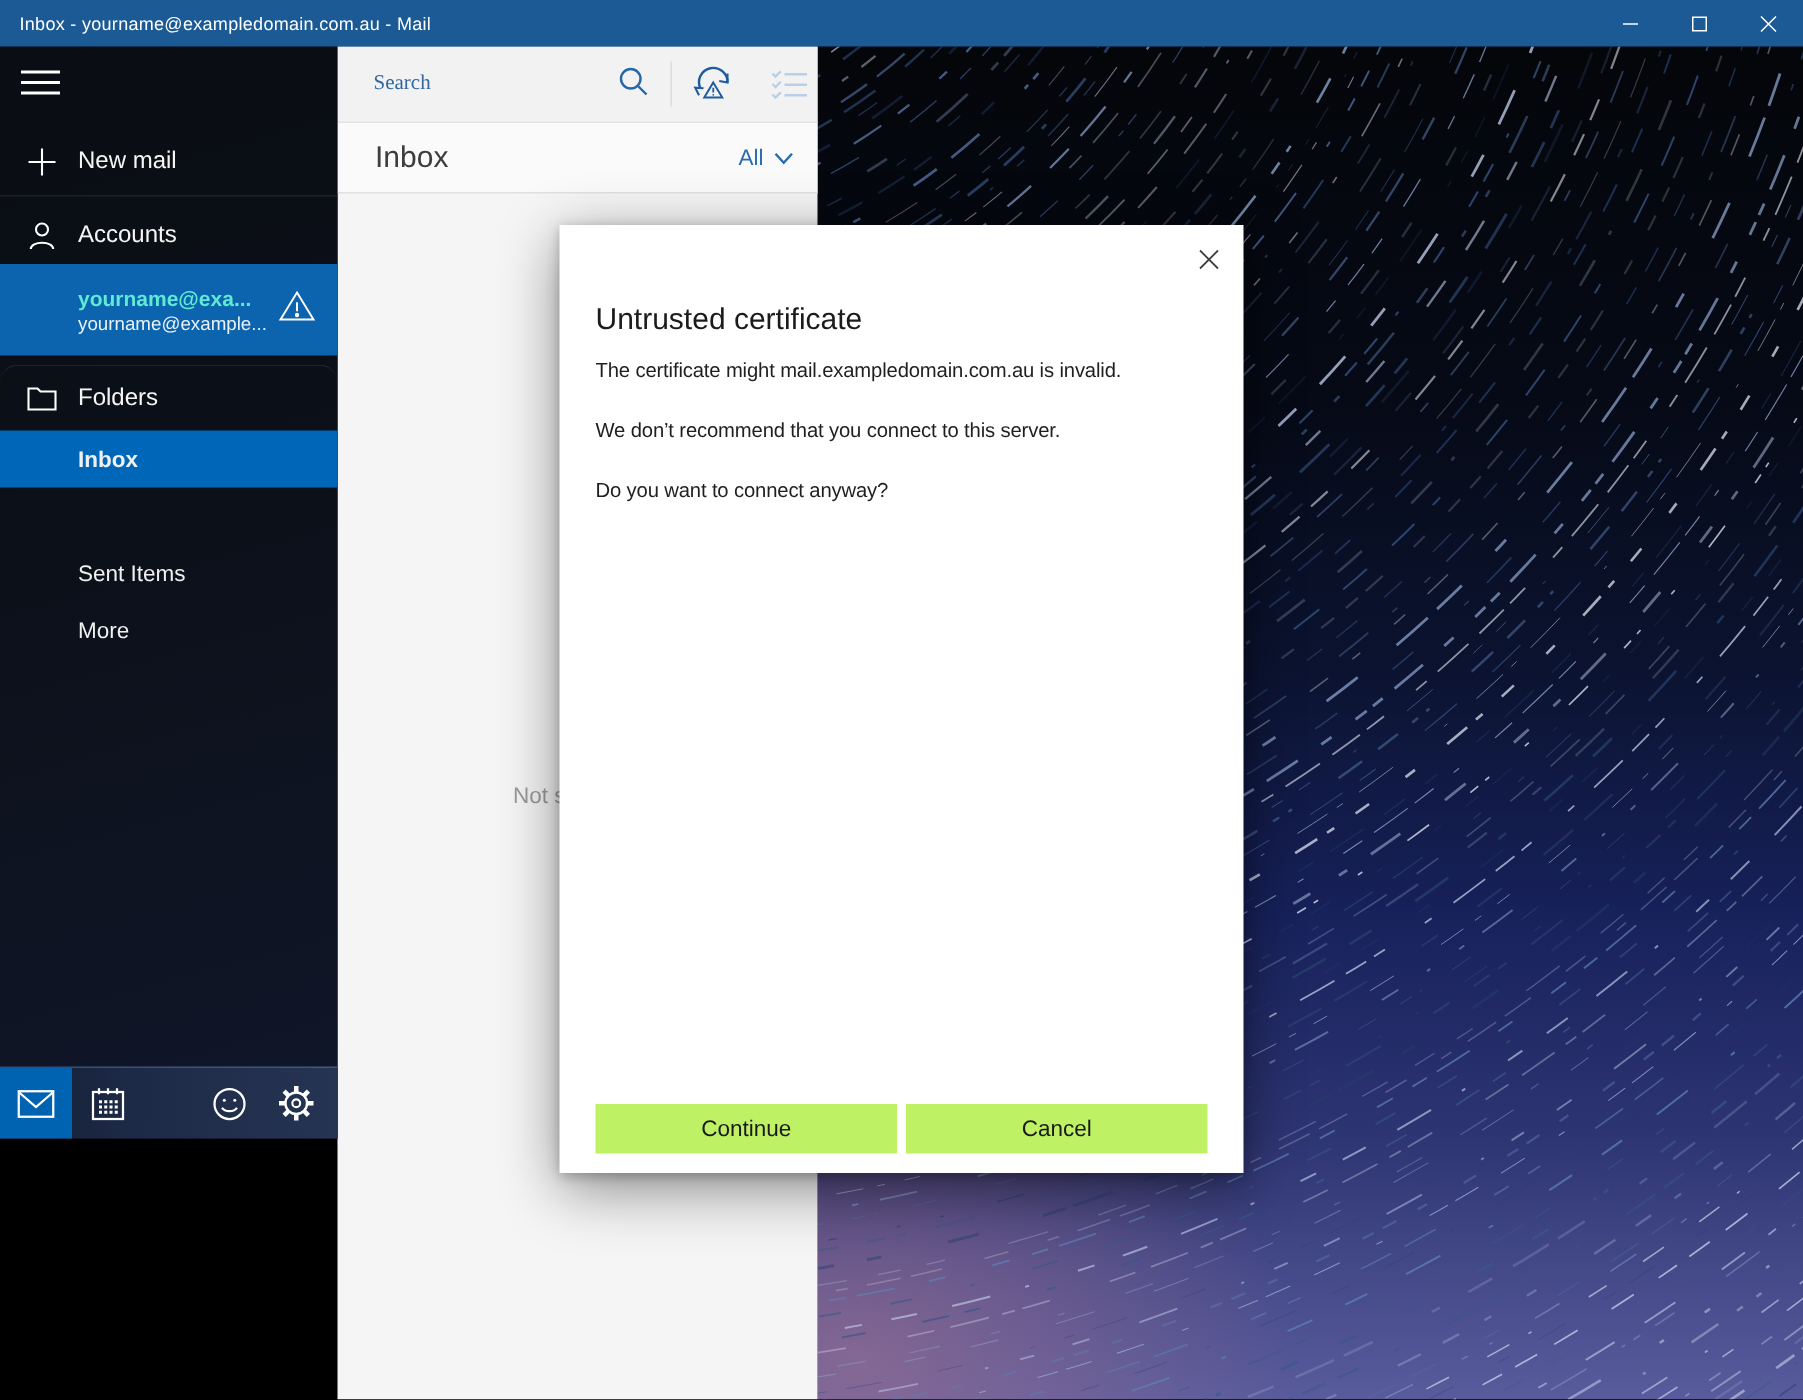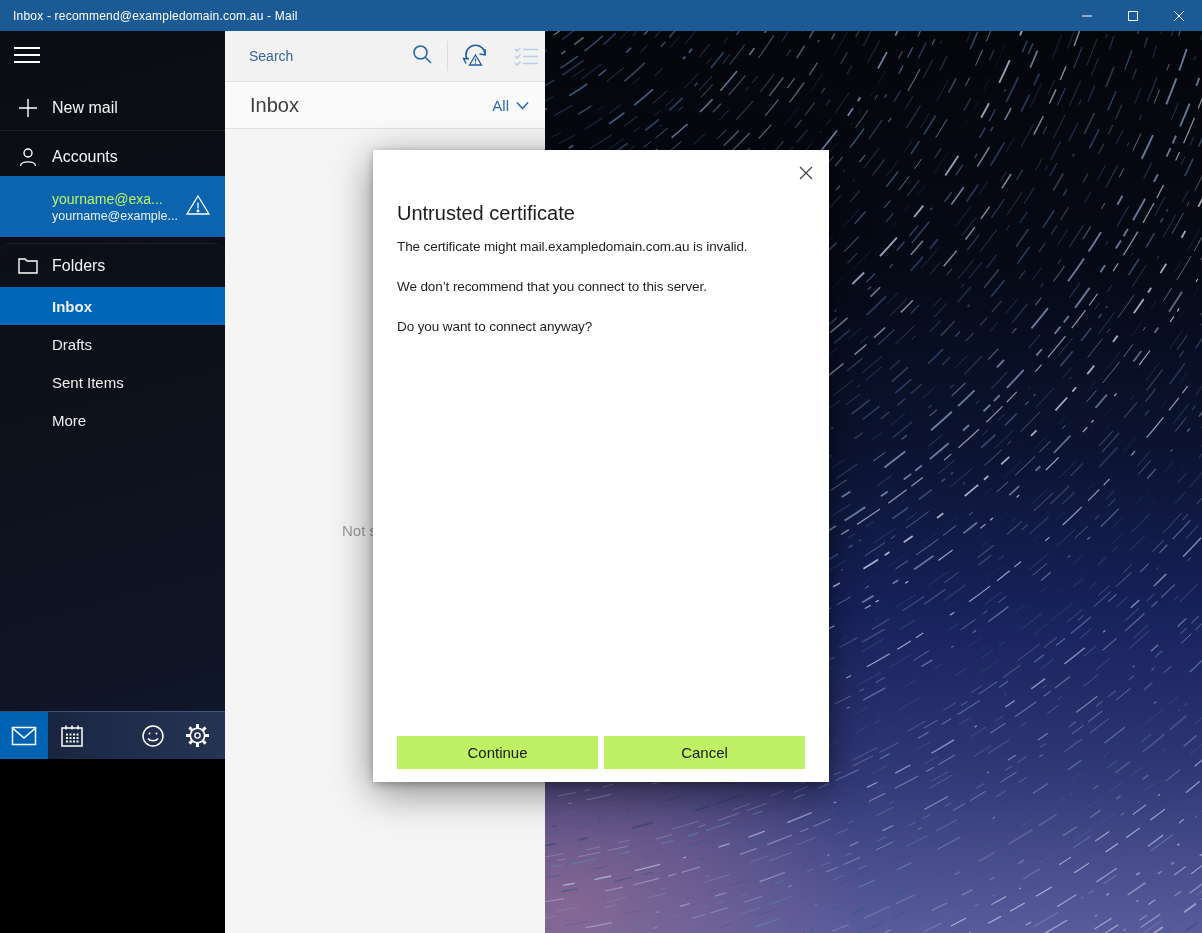--- a/index.html
+++ b/index.html
@@ -30,21 +30,21 @@
     display:flex; flex-direction:column; justify-content:center; gap:5px; padding:0 2px; }
   .hamburger i { display:block; height:2px; background:#fff; }
   .side-row { position:absolute; left:0; width:225px; display:flex; align-items:center; }
   .side-row .ico { width:24px; display:flex; justify-content:center; margin-left:16px; }
   .side-row .lbl { margin-left:12px; font-size:16px; color:#f5f5f5; }
   .row-newmail { top:54px; height:46px; border-bottom:1px solid rgba(255,255,255,.08); }
   .row-accounts { top:104px; height:44px; }
   .account-item { position:absolute; left:0; top:145px; width:225px; height:61px;
     background:#0c63ae; display:flex; align-items:center; }
   .account-text { margin-left:52px; display:flex; flex-direction:column; gap:2px; }
-  .account-name { font-size:14px; font-weight:normal; color:#bef264; }
+  .account-name { font-size:14px; font-weight:bold; color:#5eead4; }
   .account-email { font-size:12.5px; color:#eaf2fa; }
   .account-warn { margin-left:auto; margin-right:14px; }
   .row-folders { top:212px; height:44px; border-top:1px solid rgba(255,255,255,.08);border-radius:12px; }
   .folder-item { position:absolute; left:0; width:225px; height:38px;
     display:flex; align-items:center; }
   .folder-item .lbl { margin-left:52px; font-size:15px; color:#f0f0f0; }
   .folder-item.selected { background:#0067b8; }
   .folder-item.selected .lbl { font-weight:bold; }
   .fi-0 { top:256px; } .fi-1 { top:294px; } .fi-2 { top:332px; } .fi-3 { top:370px; }
 
@@ -56,21 +56,21 @@
   .bb-spacer { flex:1; }
   .bb-small { width:44px; display:flex; align-items:center; justify-content:center; }
   .bb-pad { width:6px; }
 
   
   .listpane { position:absolute; left:225px; top:31px; width:320px; height:902px;
     background:#f5f5f5; z-index:4; }
   .searchrow { position:absolute; left:0; top:0; width:320px; height:51px;
     background:#f2f2f2; border-bottom:1px solid #e3e3e3; display:flex; align-items:center; }
   .search-input { border:none; outline:none; background:transparent; margin-left:24px;
-    width:160px; font-size:14px; color:#1f4e79; font-family:Liberation Sans, sans-serif; }
+    width:160px; font-size:14px; color:#1f4e79; font-family:Liberation Serif, serif; }
   .search-input::placeholder { color:#33679e; opacity:1; }
   .search-mag { margin-left:2px; }
   .search-div { width:1px; height:30px; background:#dcdcdc; margin:0 9px 0 14px; }
   .sync-btn { width:40px; display:flex; justify-content:center; }
   .msel-btn { width:40px; margin-left:12px; display:flex; justify-content:center; }
   .headerrow { position:absolute; left:0; top:51px; width:320px; height:47px;
     background:#fafafa; border-bottom:1px solid #e0e0e0; display:flex; align-items:center; }
   .header-title { margin-left:25px; font-size:20px; color:#3d3d3d; }
   .filter { margin-left:auto; margin-right:16px; display:flex; align-items:center; gap:7px; }
   .filter-label { font-size:15px; color:#2b6cb0; }
@@ -91,21 +91,21 @@
     display:flex; gap:6px; }
   .dlg-btn { flex:1; height:33px; background:#bef264; border:none;
     font-family:inherit; font-size:15px; color:#1a1a1a; cursor:pointer; }
 </style>
 </head>
 <body>
 
 <div class="stage">
 
   <div class="titlebar">
-    <span class="titlebar-text">Inbox - recommend@exampledomain.com.au - Mail</span>
+    <span class="titlebar-text">Inbox - yourname@exampledomain.com.au - Mail</span>
     <div class="win-controls">
       <div class="win-btn">
         <svg width="12" height="12" viewBox="0 0 12 12">
             <line x1="1" y1="6" x2="11" y2="6" stroke="#fff" stroke-width="1"></line>
           </svg>
       </div>
       <div class="win-btn">
         <svg width="12" height="12" viewBox="0 0 12 12">
             <rect x="1.5" y="1.5" width="9" height="9" fill="none" stroke="#fff" stroke-width="1"></rect>
           </svg>
@@ -307,23 +307,20 @@
         <svg width="22" height="20" viewBox="0 0 22 20" fill="none" stroke="#fff" stroke-width="1.4">
           <path d="M2 5 L2 17 L20 17 L20 5 L10 5 L8 3 L2 3 Z"></path>
         </svg>
       </span>
       <span class="lbl">Folders</span>
     </div>
 
     <div class="folder-item fi-0 selected">
       <span class="lbl">Inbox</span>
     </div>
-    <div class="folder-item fi-1">
-      <span class="lbl">Drafts</span>
-    </div>
     <div class="folder-item fi-2">
       <span class="lbl">Sent Items</span>
     </div>
     <div class="folder-item fi-3">
       <span class="lbl">More</span>
     </div>
 
     <div class="bottombar">
       <div class="bb-cell active">
         <svg width="26" height="20" viewBox="0 0 26 20" fill="none" stroke="#fff" stroke-width="1.5">

